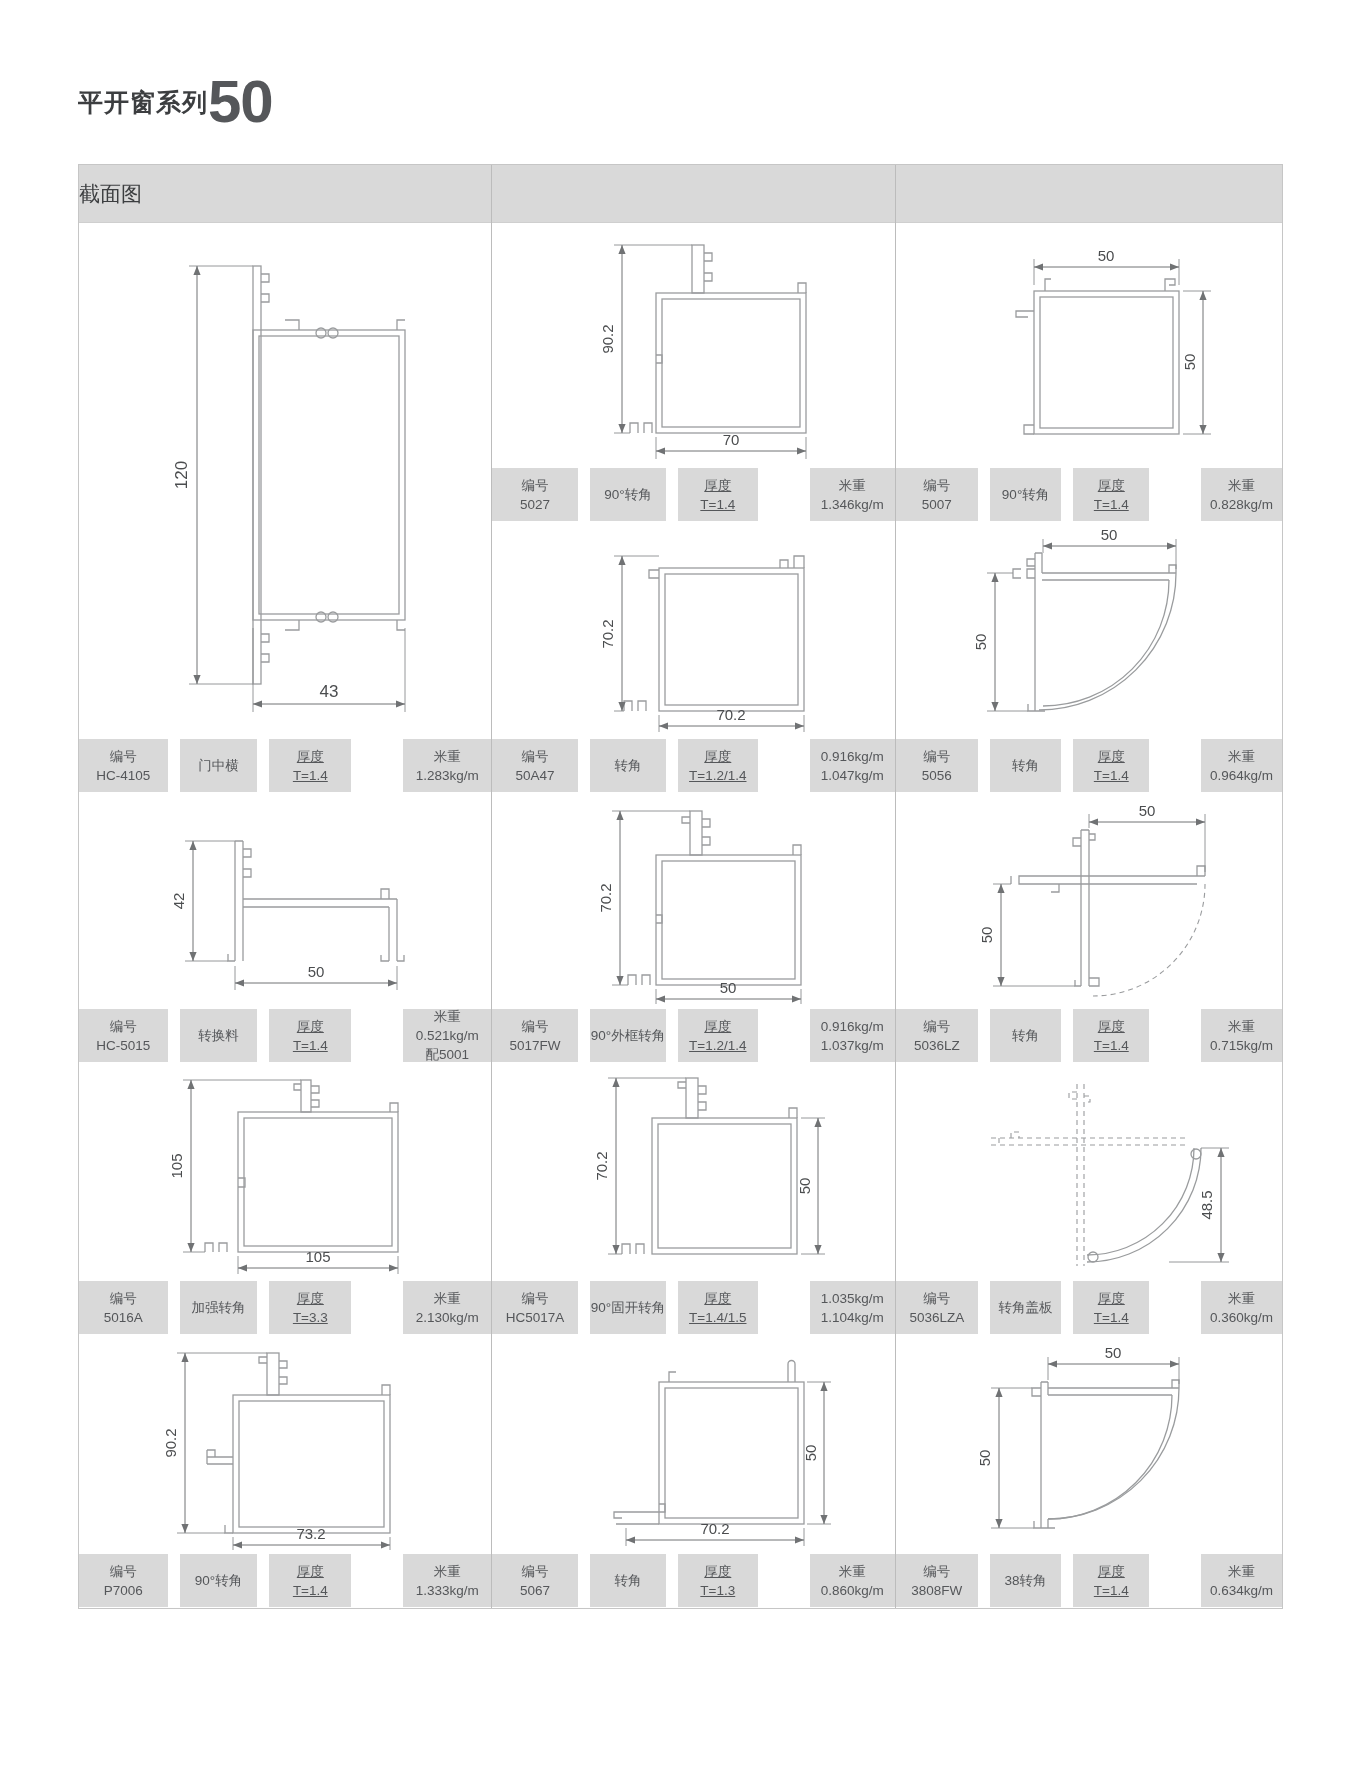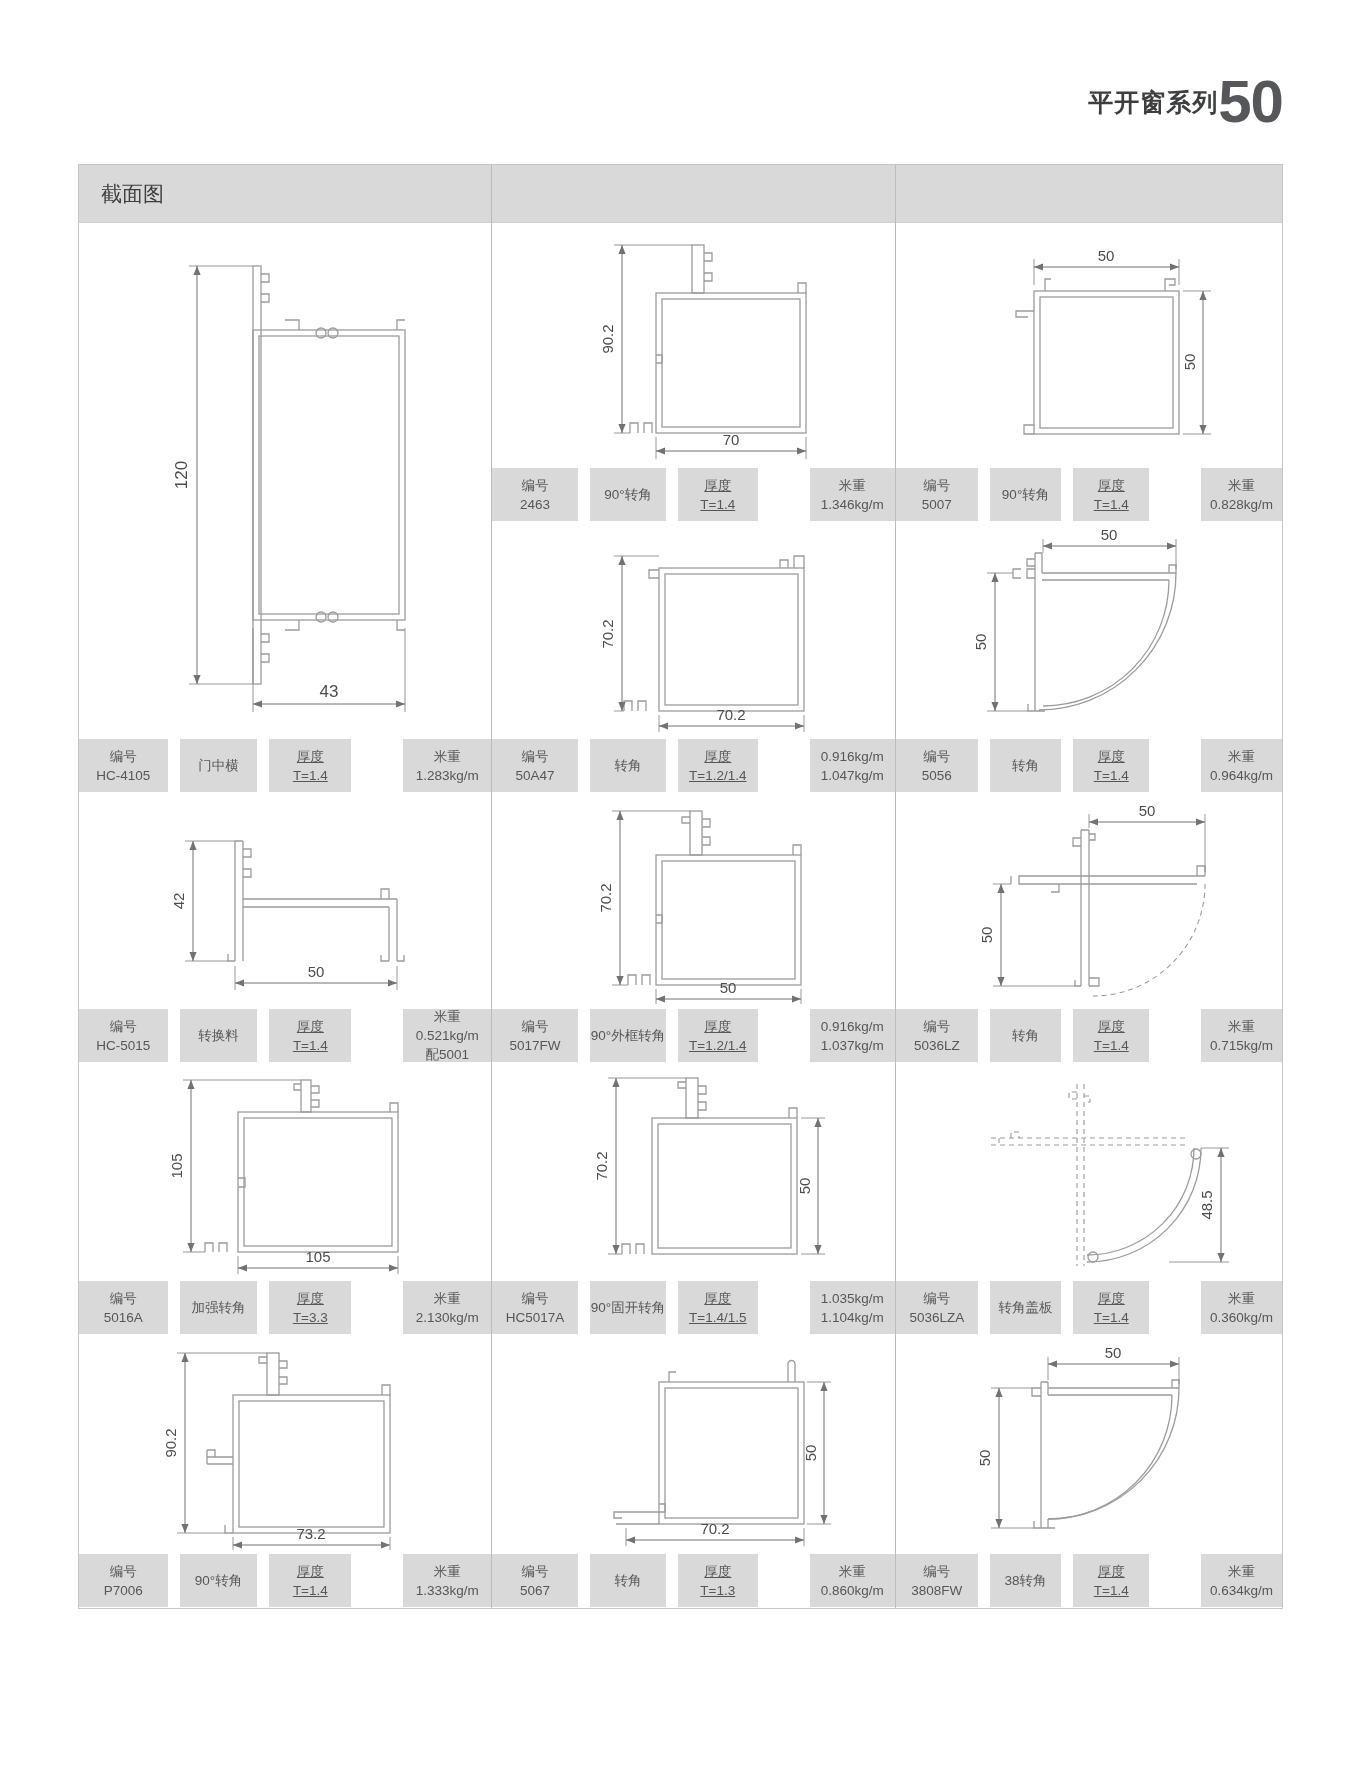--- a/index.html
+++ b/index.html
@@ -3,31 +3,31 @@
 <meta charset="utf-8">
 <style>
   html,body{margin:0;padding:0;background:#ffffff;}
   body{
     width:1359px;min-height:1771px;
     font-family:"Liberation Sans","DejaVu Sans",sans-serif;
     color:#404244;position:relative;
   }
   .page{padding:72px 76px 60px 78px;}
   
-  .hdr{display:flex;justify-content:flex-end;align-items:flex-start;height:92px;}
+  .hdr{display:flex;justify-content:flex-start;align-items:flex-start;height:92px;}
   .hdr .title{font-size:25px;font-weight:bold;color:#3c3e40;letter-spacing:1px;padding-top:14px;}
   .hdr .bignum{font-size:60px;font-weight:bold;color:#55575a;line-height:1;letter-spacing:-1px;}
   
   .tbl{width:1205px;border:1px solid #c6c6c6;box-sizing:border-box;display:flex;background:#fff;}
   .col{display:flex;flex-direction:column;box-sizing:border-box;}
   .col1{width:412px;}
   .col2{width:404px;border-left:1px solid #bcbcbc;}
   .col3{width:387px;border-left:1px solid #bcbcbc;}
   .thead{height:58px;background:#d9d9d9;display:flex;align-items:center;
-         font-size:21px;color:#3c3e40;padding-left:22px;box-sizing:border-box;
+         font-size:21px;color:#3c3e40;box-sizing:border-box;
          border-bottom:1px solid #cfcfcf;}
   .draw{background:#fff;display:flex;align-items:center;justify-content:center;overflow:hidden;}
   .h515{height:515px;} .h244{height:244px;} .h216{height:216px;}
   .h215{height:215px;} .h217{height:217px;} .h218{height:218px;}
   .strip{height:55px;display:flex;gap:12px;background:#ffffff;padding:1px 0;box-sizing:border-box;}
   .strip .cell{background:#d9d9d9;flex:1;display:flex;flex-direction:column;
                align-items:center;justify-content:center;text-align:center;
                font-size:13.5px;line-height:19px;color:#55575a;}
   .strip .c1{flex:1.08;} .strip .c2{flex:0.95;} .strip .c3{flex:1;text-decoration:underline;} .strip .c4{flex:1.07;margin-left:40px;}
   
@@ -232,21 +232,21 @@
           <line class="ex" x1="112" y1="208" x2="112" y2="230"></line>
           <line class="ex" x1="262" y1="208" x2="262" y2="230"></line>
           <line class="dm" x1="112" y1="222" x2="262" y2="222" marker-start="url(#arr)" marker-end="url(#arr)"></line>
           <text class="dt" text-anchor="middle" x="187" y="216">70</text>
         </svg>
       </div>
 
       <div class="strip">
         <div class="cell c1">
             <div>编号</div>
-            <div>2463</div>
+            <div>5027</div>
           </div>
         <div class="cell c2">
             <div>90°转角</div>
           </div>
         <div class="cell c3">
             <div>厚度</div>
             <div>T=1.4</div>
           </div>
         <div class="cell c4">
             <div>米重</div>

